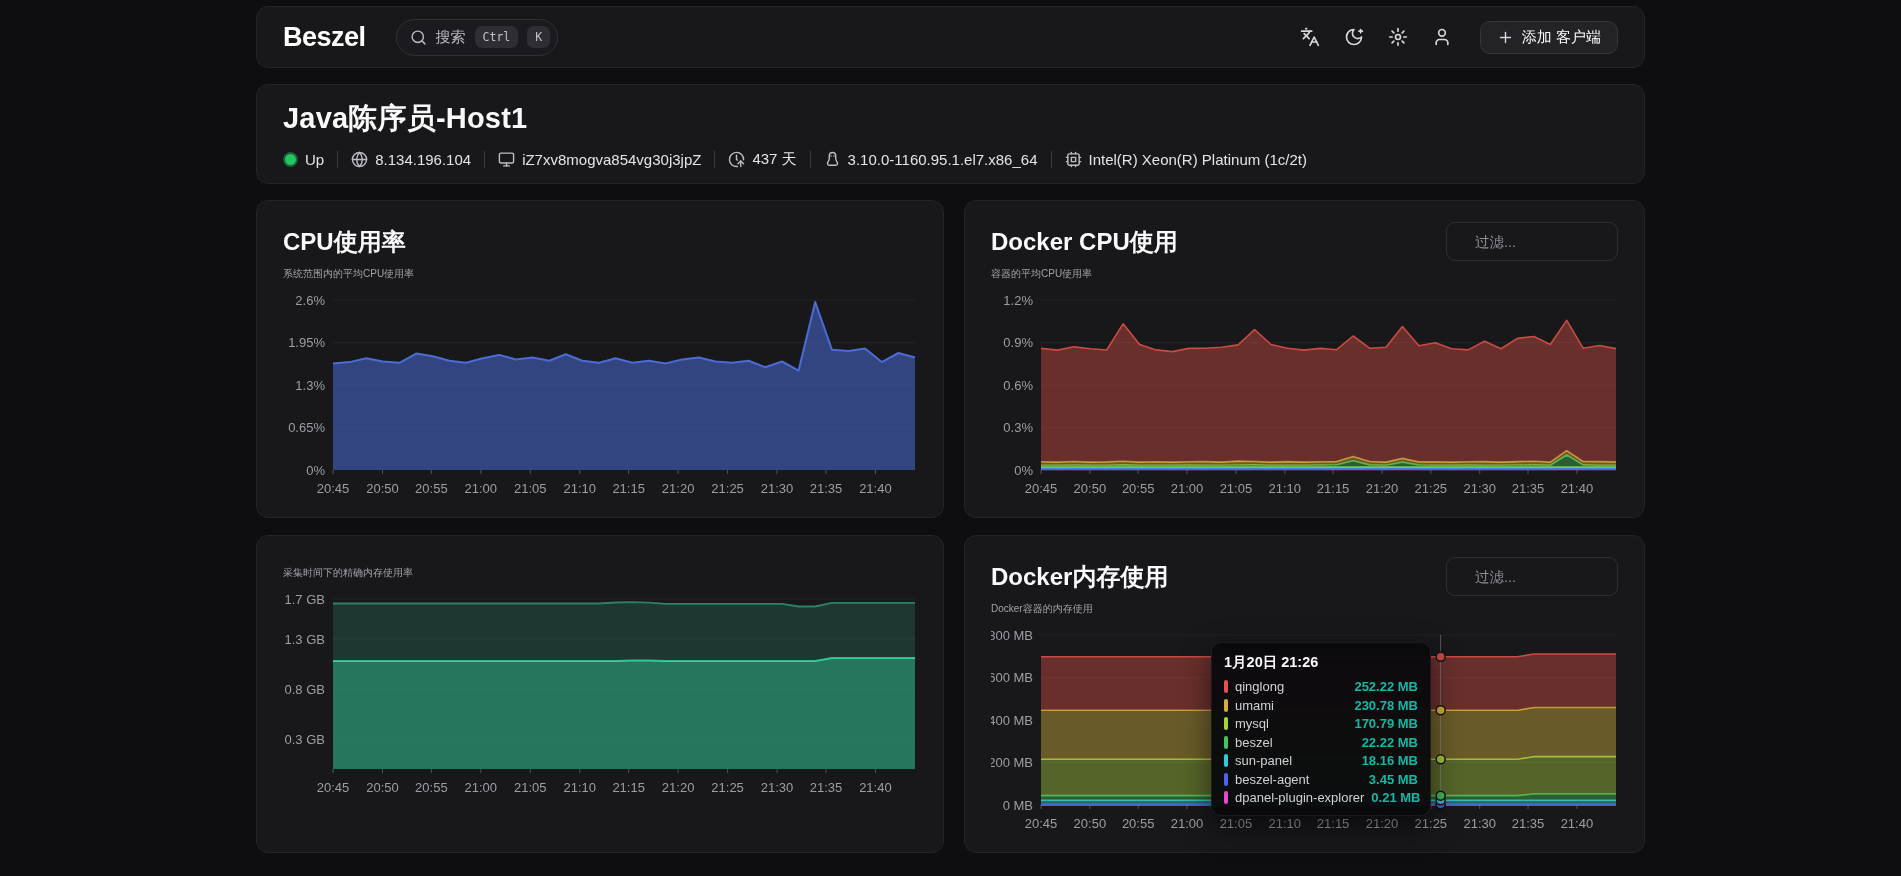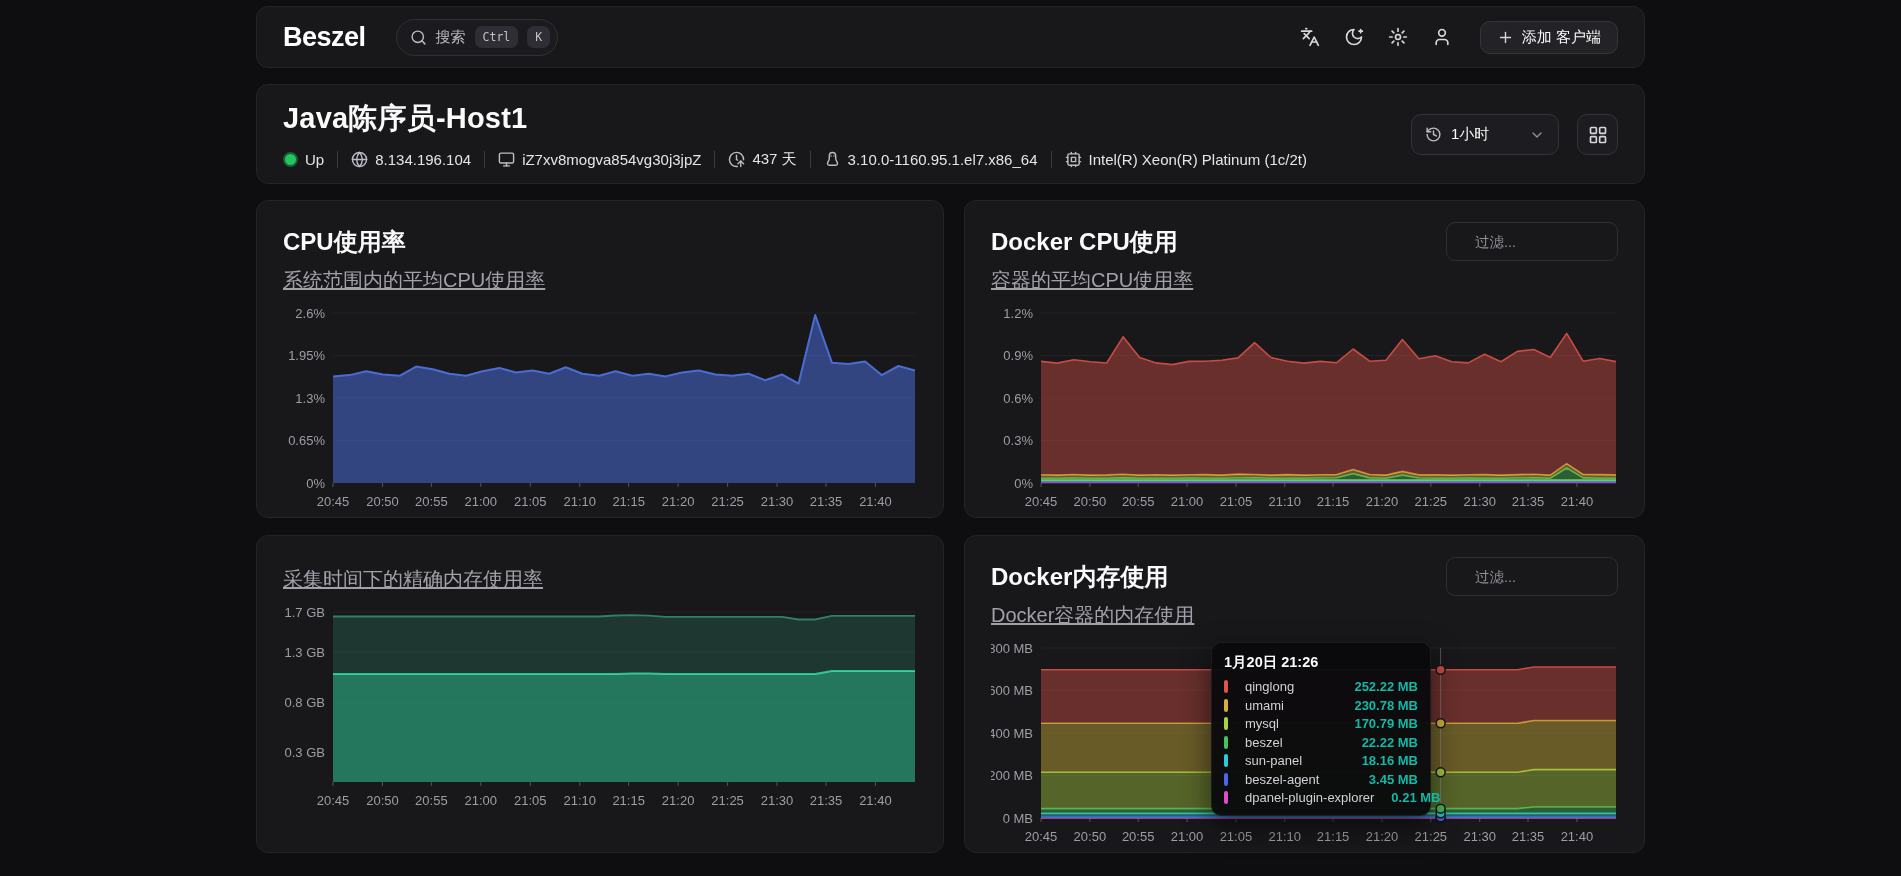--- a/index.html
+++ b/index.html
@@ -35,34 +35,34 @@
   .time-select { width:148px; height:41px; display:flex; align-items:center; gap:9px; padding:0 13px;
     background:#1d1d21; border:1px solid #333339; border-radius:10px; color:#fafafa; font-size:15px; cursor:pointer; }
   .time-select .chev { margin-left:auto; width:16px; height:16px; stroke:#8f8f98; }
   .grid-btn { width:41px; height:41px; display:flex; align-items:center; justify-content:center;
     background:#1d1d21; border:1px solid #333339; border-radius:10px; cursor:pointer; }
 
   
   .charts { margin-top:16px; display:grid; grid-template-columns:688px 681px; gap:17px 20px; }
   .chart-card { height:318px; padding:21px 26px; position:relative; }
   .chart-title { font-size:24px; font-weight:bold; margin-top:4px; }
-  .chart-sub { font-size:20px; color:#a1a1aa; margin-top:9px;text-decoration:underline; }
+  .chart-sub { font-size:10px; color:#a1a1aa; margin-top:9px; }
   .chart-svg { margin-top:13px; display:block; }
   .tick { fill:#9d9da6; font-size:13px; font-family:"Liberation Sans", sans-serif; }
   .filter-input { position:absolute; top:21px; right:26px; width:172px; height:39px;
     background:transparent; border:1px solid #2e2e33; border-radius:9px; color:#e4e4e7;
     font-size:14.5px; padding:0 28px; outline:none; font-family:"Liberation Sans", sans-serif; }
   .filter-input::placeholder { color:#8e8e97; }
 
   
   .tooltip { position:absolute; left:246px; top:106px; width:220px; background:rgba(10,10,12,0.97);
     border:1px solid rgba(255,255,255,0.07); border-radius:10px; padding:10px 12px;
     box-shadow:0 10px 28px rgba(0,0,0,0.55); z-index:5; }
   .tooltip-head { font-size:14.5px; font-weight:bold; margin-bottom:7px; }
-  .tt-row { display:flex; align-items:center; gap:17px; font-size:13px; margin-top:3.5px; }
+  .tt-row { display:flex; align-items:center; gap:7px; font-size:13px; margin-top:3.5px; }
   .tt-swatch { width:4px; height:13px; border-radius:2px; flex:none; }
   .tt-name { color:#d0d0d6; white-space:nowrap; }
   .tt-val { margin-left:auto; font-weight:bold; color:#14b8a6; white-space:nowrap; }
 </style>
 </head>
 <body>
 
 <div class="page">
   <div class="container">
 
@@ -181,41 +181,20 @@
               <path d="M15 20v2"></path>
               <path d="M2 9h2"></path>
               <path d="M2 15h2"></path>
               <path d="M20 9h2"></path>
               <path d="M20 15h2"></path>
             </svg>
           <span>Intel(R) Xeon(R) Platinum (1c/2t)</span>
         </span>
       </div>
 
-      <div class="host-controls">
-        <div class="time-select">
-          <svg class="icon sm" viewBox="0 0 24 24">
-              <path d="M3 12a9 9 0 1 0 9-9 9.75 9.75 0 0 0-6.74 2.74L3 8"></path>
-              <path d="M3 3v5h5"></path>
-              <path d="M12 7v5l4 2"></path>
-            </svg>
-          <span>1小时</span>
-          <svg class="icon chev" viewBox="0 0 24 24">
-              <path d="m6 9 6 6 6-6"></path>
-            </svg>
-        </div>
-        <button class="grid-btn">
-          <svg class="icon" viewBox="0 0 24 24">
-              <rect width="7" height="7" x="3" y="3" rx="1"></rect>
-              <rect width="7" height="7" x="14" y="3" rx="1"></rect>
-              <rect width="7" height="7" x="3" y="14" rx="1"></rect>
-              <rect width="7" height="7" x="14" y="14" rx="1"></rect>
-            </svg>
-        </button>
-      </div>
     </section>
 
     <div class="charts">
 
       <section class="chart-card card">
         <h2 class="chart-title">CPU使用率</h2>
         <p class="chart-sub">系统范围内的平均CPU使用率</p>
         <svg class="chart-svg" width="636" height="206">
             <text x="42" y="180.5" text-anchor="end" class="tick">0%</text>
             <line x1="50" x2="632" y1="133.5" y2="133.5" stroke="rgba(255,255,255,0.05)"></line>

